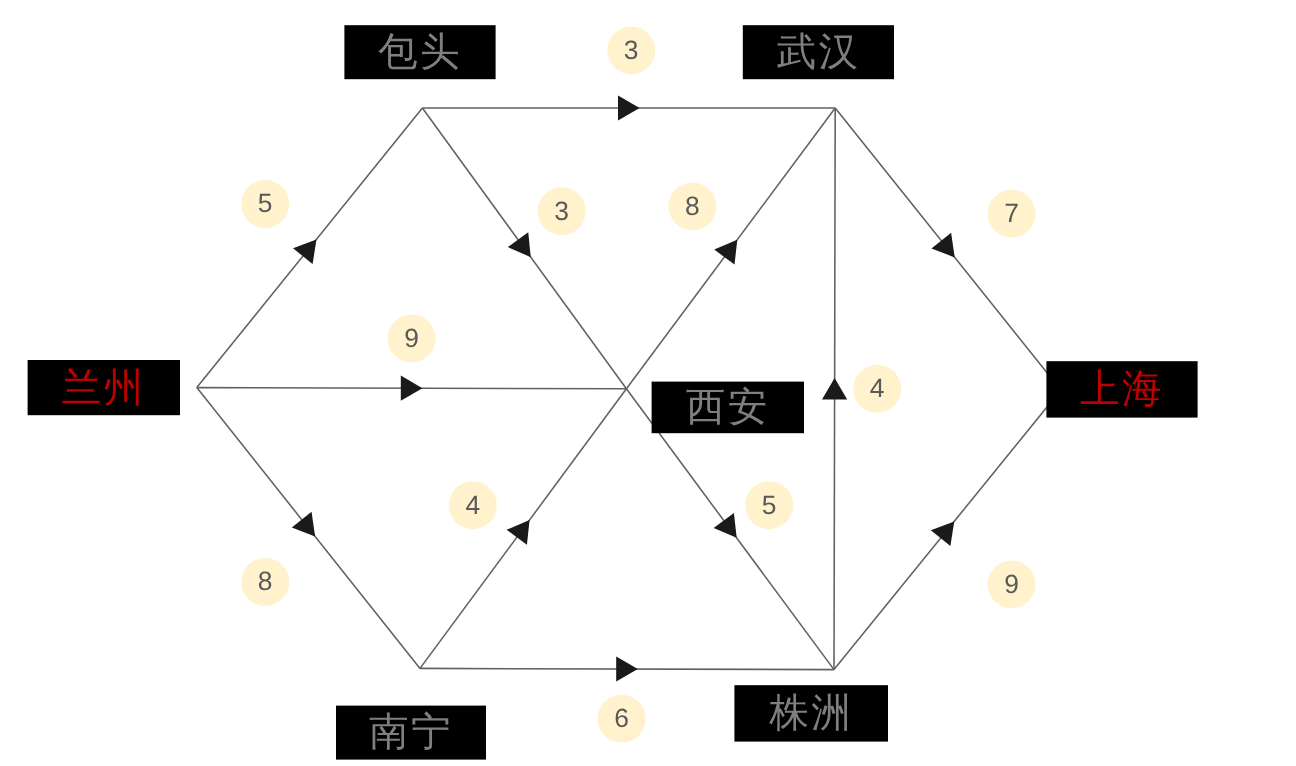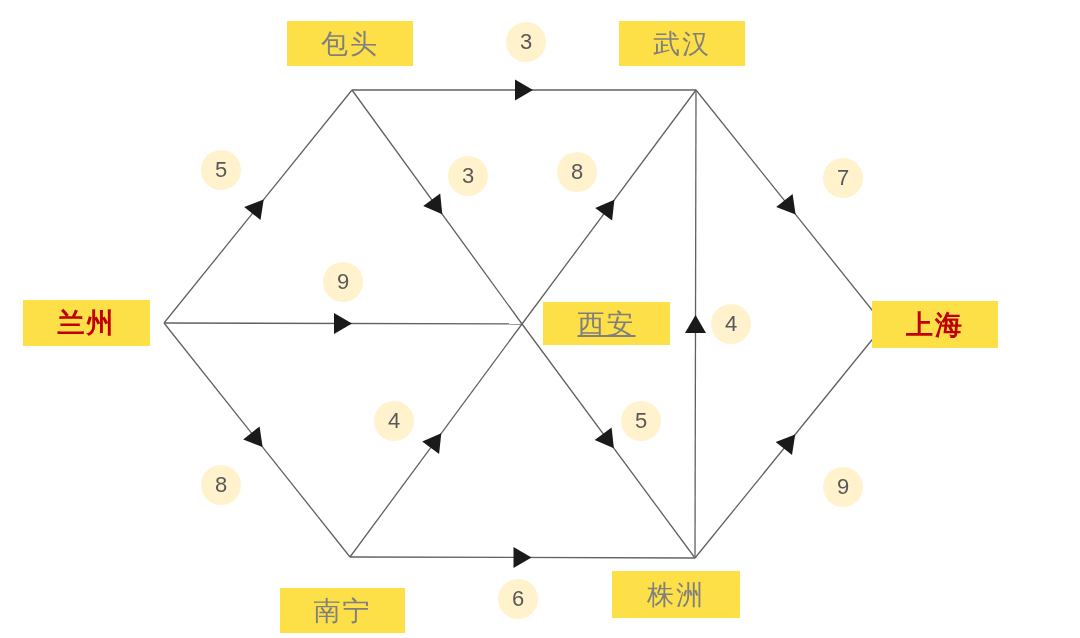--- a/index.html
+++ b/index.html
@@ -20,30 +20,30 @@
     left: 0;
     top: 0;
     width: 1080px;
     height: 638px;
   }
   .node-label {
     position: absolute;
     display: flex;
     align-items: center;
     justify-content: center;
-    background: #fde047;
+    background: #000000;
     color: #7f7f7f;
-    font-size: 27px;
+    font-size: 33px;
     letter-spacing: 2px;
     box-sizing: border-box;
     white-space: nowrap;
   }
   .node-label.emphasis {
     color: #c00000;
-    font-weight: bold;
+    font-weight: normal;
   }
   .weight-badge {
     position: absolute;
     width: 40px;
     height: 40px;
     border-radius: 50%;
     background: #fff2cc;
     color: #595959;
     font-size: 22px;
     display: flex;
@@ -79,21 +79,21 @@
       <polygon points="613.9,448.2 594.7,440.0 611.6,427.5" fill="#1a1a1a"></polygon>
       <line x1="350" y1="557" x2="695" y2="558" stroke="#616161" stroke-width="1.3"></line>
       <polygon points="531.5,557.5 513.5,568.0 513.5,547.0" fill="#1a1a1a"></polygon>
       <line x1="695" y1="558" x2="884" y2="325" stroke="#616161" stroke-width="1.3"></line>
       <polygon points="795.2,434.5 792.0,455.1 775.7,441.9" fill="#1a1a1a"></polygon>
     </svg>
   <div id="nodes-layer">
       <div class="node-label emphasis" style="left: 23px; top: 300px; width: 127px; height: 46px;">兰州</div>
       <div class="node-label" style="left: 287px; top: 21px; width: 126px; height: 45px;">包头</div>
       <div class="node-label" style="left: 619px; top: 21px; width: 126px; height: 45px;">武汉</div>
-      <div class="node-label" style="left: 543px; top: 302px; width: 127px; height: 43px; text-decoration: underline;">西安</div>
+      <div class="node-label" style="left: 543px; top: 318px; width: 127px; height: 43px;">西安</div>
       <div class="node-label emphasis" style="left: 872px; top: 301px; width: 126px; height: 47px;">上海</div>
       <div class="node-label" style="left: 280px; top: 588px; width: 125px; height: 45px;">南宁</div>
       <div class="node-label" style="left: 612px; top: 571px; width: 128px; height: 47px;">株洲</div>
     </div>
   <div id="badges-layer">
       <div class="weight-badge" style="left: 201px; top: 150px; background: rgb(255, 242, 204); color: rgb(89, 89, 89);">5</div>
       <div class="weight-badge" style="left: 506px; top: 22px; background: rgb(255, 242, 204); color: rgb(89, 89, 89);">3</div>
       <div class="weight-badge" style="left: 448px; top: 156px; background: rgb(255, 242, 204); color: rgb(89, 89, 89);">3</div>
       <div class="weight-badge" style="left: 557px; top: 152px; background: rgb(255, 242, 204); color: rgb(89, 89, 89);">8</div>
       <div class="weight-badge" style="left: 823px; top: 158px; background: rgb(255, 242, 204); color: rgb(89, 89, 89);">7</div>

